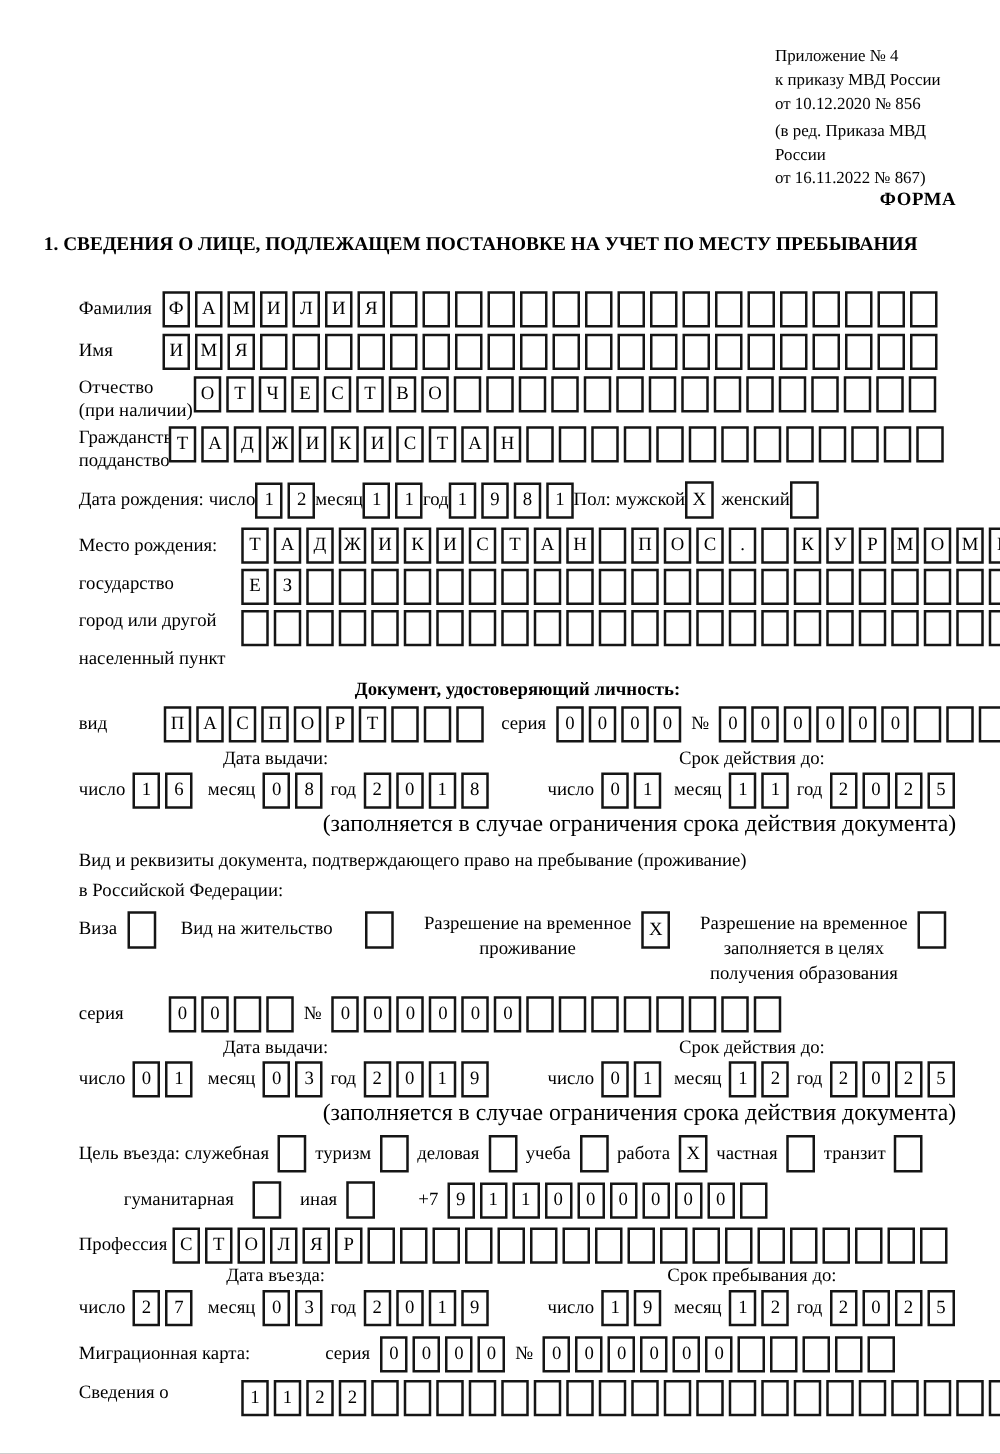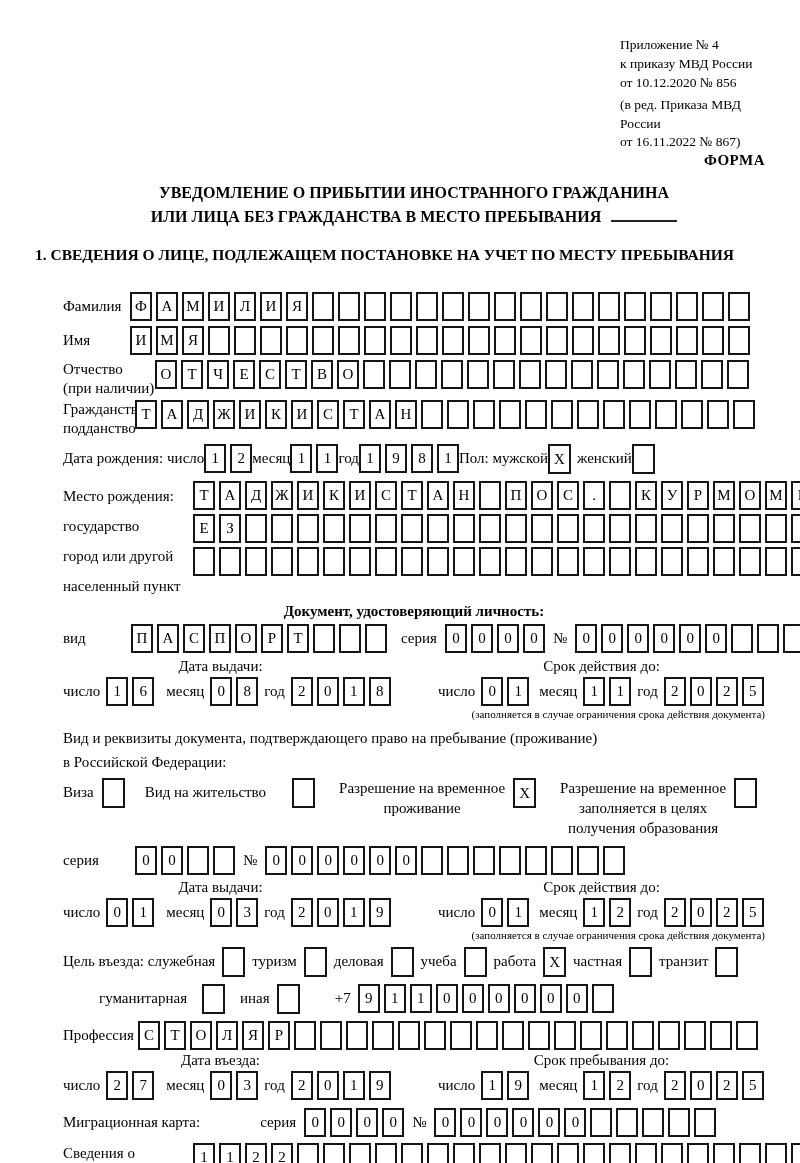--- a/index.html
+++ b/index.html
@@ -24,21 +24,21 @@
   .row.center{align-items:center;}
   .lbl{flex:0 0 auto;}
   .stack{line-height:19px;}
   
   .hdr{margin-left:557px;font-size:13.5px;line-height:1.4;}
   .hdr .rev{margin-top:3px;}
   .forma{text-align:right;font-weight:bold;font-size:15px;letter-spacing:.5px;}
   .title{text-align:center;font-weight:bold;font-size:16px;line-height:1.45;margin-top:12px;}
   .blank-line{display:inline-block;width:66px;border-bottom:2px solid #222;height:14px;margin-left:10px;}
   .sect{font-weight:bold;font-size:15.5px;margin:18px 0 28px -28px;white-space:nowrap;}
-  .note-right{text-align:right;font-size:11px;margin:1px 0 6px 0;}
+  .note-right{text-align:right;font-size:19px;margin:1px 0 6px 0;}
   .bold-center{text-align:center;font-weight:bold;margin:2px 0 4px 0;}
   .dates{display:flex;margin-bottom:2px;}
   .datecol1{flex:0 0 375px;}
   .datecol2{flex:1 1 auto;}
   .datehead{text-align:center;margin-bottom:2px;}
   .datecol1 .datehead{padding-right:60px;}
   .dgroup{display:flex;align-items:center;gap:6px;}
   .chkgrid{display:flex;align-items:flex-start;margin-bottom:8px;}
   .chkitem{display:flex;align-items:flex-start;gap:8px;margin-right:14px;}
   .chkitem .txt{text-align:center;line-height:20px;}
@@ -53,24 +53,20 @@
   <div class="hdr">
     <div>Приложение № 4</div>
     <div>к приказу МВД России</div>
     <div>от 10.12.2020 № 856</div>
     <div class="rev">(в ред. Приказа МВД России</div>
     <div>от 16.11.2022 № 867)</div>
   </div>
 
   <div class="forma">ФОРМА</div>
 
-  <div class="title">
-    <div>УВЕДОМЛЕНИЕ О ПРИБЫТИИ ИНОСТРАННОГО ГРАЖДАНИНА</div>
-    <div><span>ИЛИ ЛИЦА БЕЗ ГРАЖДАНСТВА В МЕСТО ПРЕБЫВАНИЯ</span><span class="blank-line"></span></div>
-  </div>
 
   <div class="sect">1. СВЕДЕНИЯ О ЛИЦЕ, ПОДЛЕЖАЩЕМ ПОСТАНОВКЕ НА УЧЕТ ПО МЕСТУ ПРЕБЫВАНИЯ</div>
 
   <div class="row center">
     <span class="lbl" style="width:67px">Фамилия</span>
     <span class="cellrow">
         <span class="cell">Ф</span>
         <span class="cell">А</span>
         <span class="cell">М</span>
         <span class="cell">И</span>

